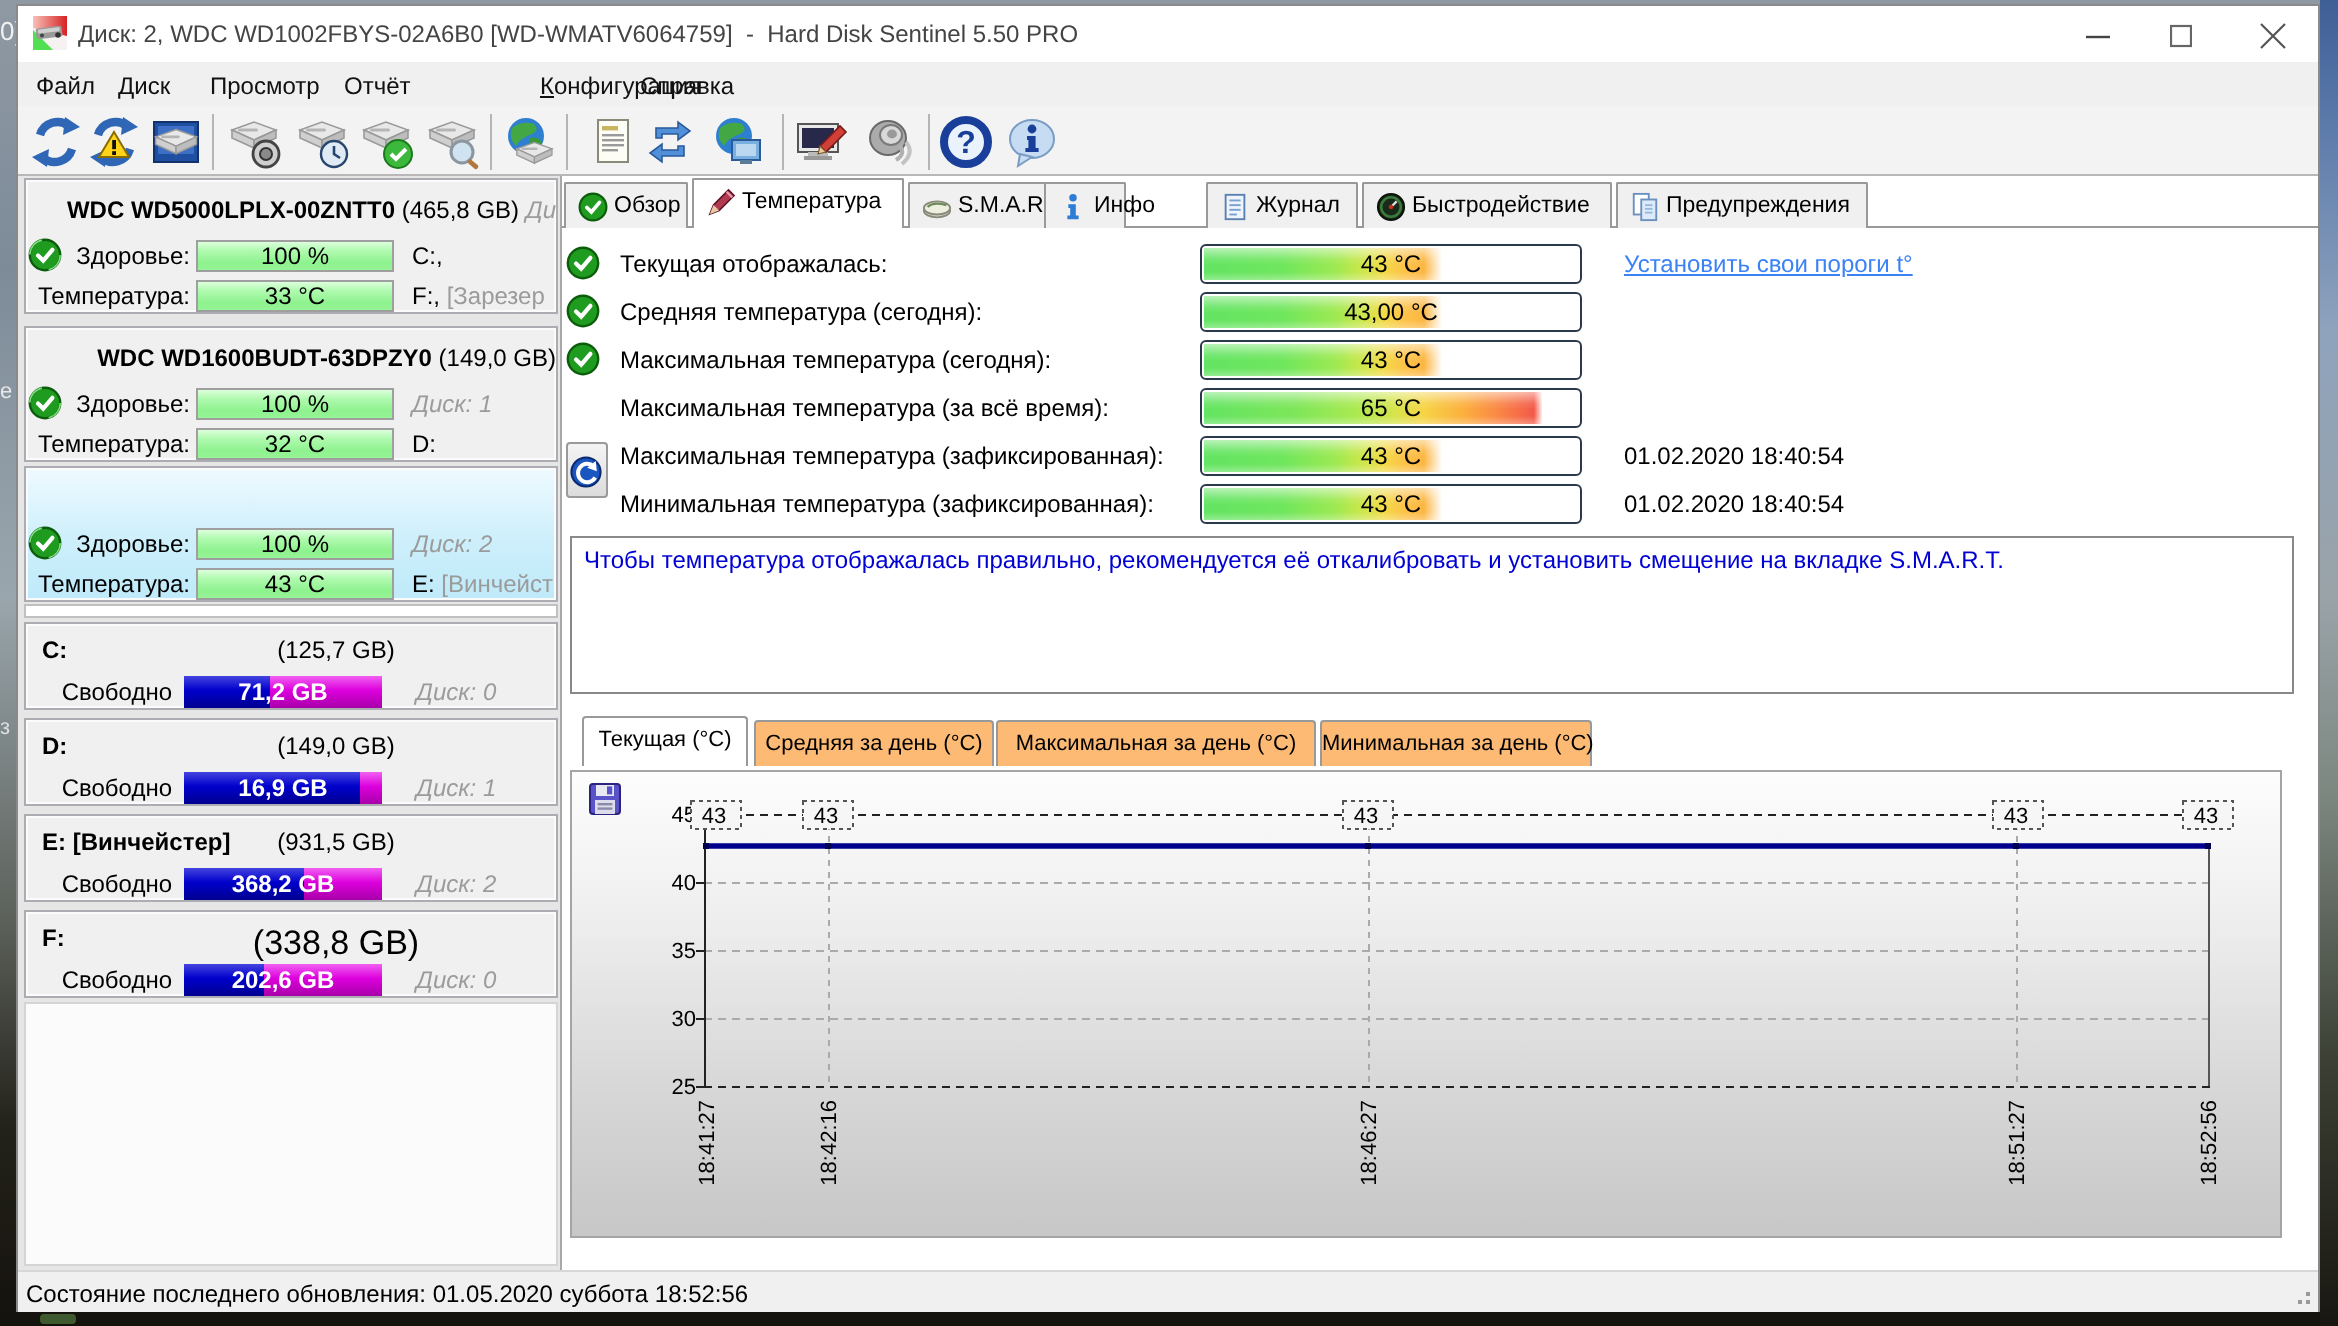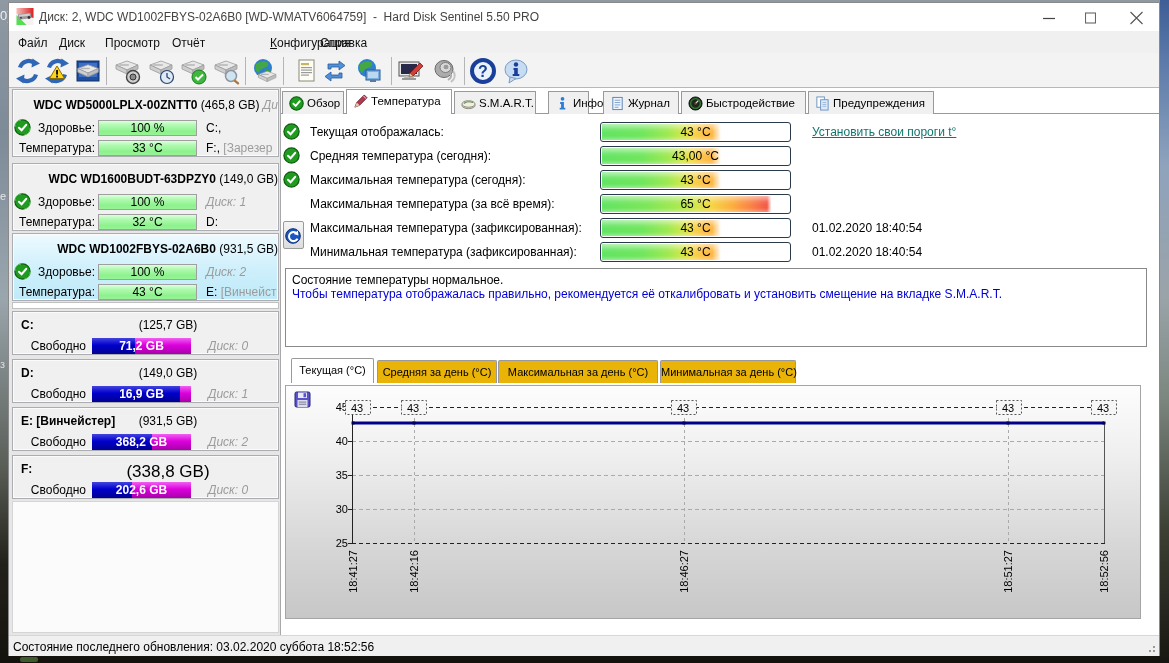--- a/index.html
+++ b/index.html
@@ -52,27 +52,27 @@
 .tab .ti { position:absolute; left:6px; top:4px; width:15px; height:15px; }
 .tab .tt { position:absolute; left:24px; top:5px; white-space:nowrap; font-size:11.5px; }
 
 .trow { position:absolute; font-size:12px; color:#000; }
 .tcirc { position:absolute; width:17px; height:17px; }
 .tbar { position:absolute; width:191px; height:20px; border:1px solid #2b3a4a; border-radius:3px; background:#fff; overflow:hidden; }
 .tfill { position:absolute; left:1px; top:1px; height:16px; }
 .tfill::after { content:""; position:absolute; left:0; top:0; width:100%; height:100%; background:linear-gradient(180deg, rgba(255,255,255,0.55) 0%, rgba(255,255,255,0.1) 35%, rgba(255,255,255,0) 55%, rgba(255,255,255,0) 75%, rgba(255,255,255,0.3) 100%); }
 .tbar .v { position:absolute; width:100%; text-align:center; top:2px; font-size:12px; }
 .tdate { position:absolute; left:531px; top:3px; }
-#setlink { position:absolute; left:531px; top:37px; font-size:12px; color:#0f766e; text-decoration:underline; white-space:nowrap; }
+#setlink { position:absolute; left:531px; top:37px; font-size:12px; color:#3b82f6; text-decoration:underline; white-space:nowrap; }
 #backbtn { position:absolute; left:2px; top:133px; width:21px; height:28px; background:linear-gradient(180deg,#f4f4f4,#dcdcdc); border:1px solid #9a9a9a; border-radius:2px; }
 
 #msg { position:absolute; left:4px; top:180px; width:862px; height:79px; background:#fff; border:1px solid #898989; font-size:12px; padding:4px 6px; }
 #msg .l2 { color:#0000d4; }
 
-.ctab { position:absolute; top:272px; height:23px; background:#eab308; border:1px solid #999; border-bottom:none; border-radius:2px 2px 0 0; font-size:11px; text-align:center; white-space:nowrap; }
+.ctab { position:absolute; top:272px; height:23px; background:#fdba74; border:1px solid #999; border-bottom:none; border-radius:2px 2px 0 0; font-size:11px; text-align:center; white-space:nowrap; }
 .ctab.active { background:#fff; top:270px; height:25px; z-index:3; }
 
 #chart { position:absolute; left:4px; top:297px; width:856px; height:234px;
   background:linear-gradient(180deg,#fdfdfd 0%,#efefef 30%,#d6d6d6 70%,#c7c7c7 100%); border:1px solid #a5a5a5; }
 
 #status { position:absolute; left:0; top:632px; width:100%; height:21px; background:#f0f0f0; border-top:1px solid #d7d7d7; font-size:12px; color:#000; }
 #status span { position:absolute; left:4px; top:4px; }
 </style>
 </head>
 <body>
@@ -286,21 +286,20 @@
           <div class="gbar">100 %</div>
           <span class="dright"><span class="it">Диск: 1</span></span>
         </div>
 <div class="drow" style="top:50px;">
           <span class="dlab">Температура:</span>
           <div class="gbar">32 °C</div>
           <span class="dright">D:</span>
         </div>
 </div>
       <div class="dbox sel" style="top:145px; height:68px;">
-<div class="dtitle" style="top:8px;">WDC WD1002FBYS-02A6B0 <span class="gb">(931,5 GB)</span></div>
 <div class="drow" style="top:30px;">
           <svg class="ccirc" style="" viewBox="0 0 17 17">
             <circle cx="8.5" cy="8.5" r="7.6" fill="#1f9c1f" stroke="#0b5c0b" stroke-width="1.2"></circle>
             <circle cx="8.5" cy="8.5" r="7.6" fill="none" stroke="#7adf7a" stroke-width="0.8" stroke-dasharray="10 14"></circle>
             <path d="M5 8.8 L7.6 11.3 L12.2 5.9" stroke="#fff" stroke-width="2.1" fill="none" stroke-linecap="round"></path>
           </svg>
           <span class="dlab">Здоровье:</span>
           <div class="gbar">100 %</div>
           <span class="dright"><span class="it">Диск: 2</span></span>
         </div>
@@ -384,21 +383,21 @@
           <span class="tt">Температура</span>
         </div>
         <div class="tab" style="left:173px; width:82px;">
           <svg class="ti" viewBox="0 0 16 16">
             <ellipse cx="8" cy="10" rx="7" ry="3.5" fill="#d8d8c8" stroke="#8a8a7a"></ellipse>
             <ellipse cx="8" cy="8.5" rx="7" ry="3.5" fill="#efefdf" stroke="#8a8a7a"></ellipse>
             <path d="M3 8 Q6 5 13 7" stroke="#6a8a5a" stroke-width="1.2" fill="none"></path>
           </svg>
           <span class="tt">S.M.A.R.T.</span>
         </div>
-        <div class="tab" style="left:267px; width:41px;">
+        <div class="tab" style="left:241px; width:41px;">
           <svg class="ti" viewBox="0 0 16 16">
             <circle cx="8" cy="3" r="2" fill="#2d7dd6"></circle>
             <path d="M5.5 6.5 L9.5 6.5 L9.5 12.5 L11 12.5 L11 14.5 L5 14.5 L5 12.5 L6.5 12.5 L6.5 8.5 L5.5 8.5 Z" fill="#2d7dd6"></path>
           </svg>
           <span class="tt">Инфо</span>
         </div>
         <div class="tab" style="left:322px; width:76px;">
           <svg class="ti" viewBox="0 0 16 16">
             <rect x="3" y="1.5" width="10" height="13" fill="#eef4fb" stroke="#5a80b0"></rect>
             <g fill="#7aa0d0">
@@ -492,21 +491,20 @@
       </div>
     <div id="backbtn">
         <svg style="position:absolute; left:1px; top:6px; width:16px; height:16px;" viewBox="0 0 16 16">
           <circle cx="8" cy="8" r="7.3" fill="#1a55c0" stroke="#0a2a70" stroke-width="1"></circle>
           <path d="M11.8 5.2 A4.6 4.6 0 1 0 12.6 10.8" fill="none" stroke="#fff" stroke-width="2"></path>
           <path d="M12.9 2.5 L13.4 7.6 L8.6 5.9 Z" fill="#fff"></path>
         </svg>
       </div>
     <div id="setlink">Установить свои пороги t°</div>
     <div id="msg">
-      <div>Состояние температуры нормальное.</div>
       <div class="l2">Чтобы температура отображалась правильно, рекомендуется её откалибровать и установить смещение на вкладке S.M.A.R.T.</div>
     </div>
     <div class="ctab active" style="left:10px; width:83px; line-height:23px;">Текущая (°C)</div>
       <div class="ctab" style="left:96px; width:120px; line-height:23px;">Средняя за день (°C)</div>
       <div class="ctab" style="left:217px; width:160px; line-height:23px;">Максимальная за день (°C)</div>
       <div class="ctab" style="left:379px; width:136px; line-height:23px;">Минимальная за день (°C)</div>
     <div id="chart">
         <svg style="position:absolute; left:8px; top:5px; width:17px; height:17px;" viewBox="0 0 17 17">
           <rect x="1" y="1" width="15" height="15" rx="1.5" fill="#5a52c8" stroke="#2a2480" stroke-width="1"></rect>
           <rect x="4" y="1.5" width="9" height="5.5" fill="#e8e8f4"></rect>
@@ -564,15 +562,15 @@
   </div>
 
   <div id="status">
       <svg style="position:absolute; right:2px; top:6px;" width="12" height="12">
         <g fill="#9a9a9a">
           <rect x="8" y="8" width="2" height="2"></rect>
           <rect x="8" y="4" width="2" height="2"></rect>
           <rect x="4" y="8" width="2" height="2"></rect>
         </g>
       </svg>
-      <span>Состояние последнего обновления: 03.02.2020 суббота 18:52:56</span>
+      <span>Состояние последнего обновления: 01.05.2020 суббота 18:52:56</span>
     </div>
 </div>
 
 </body></html>

